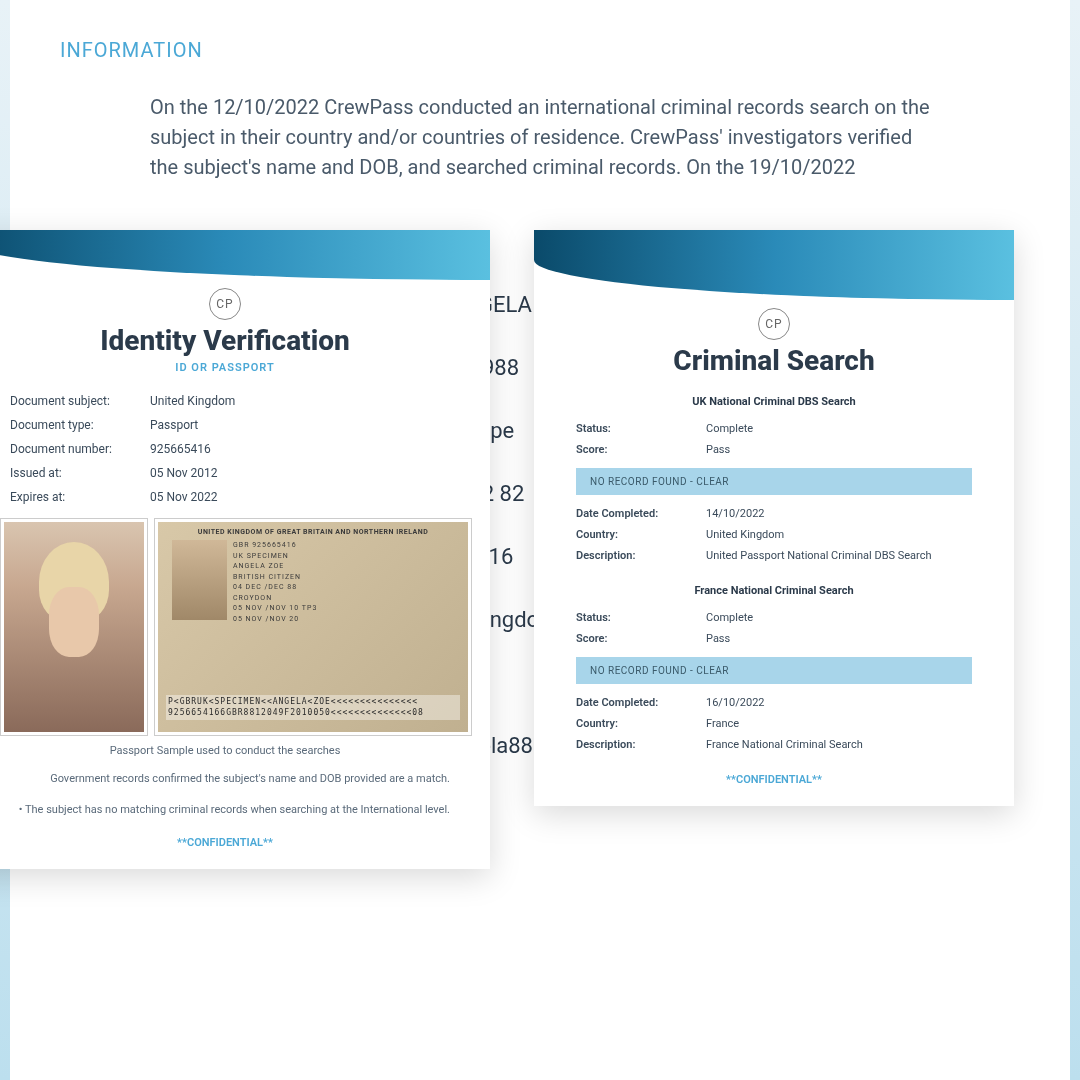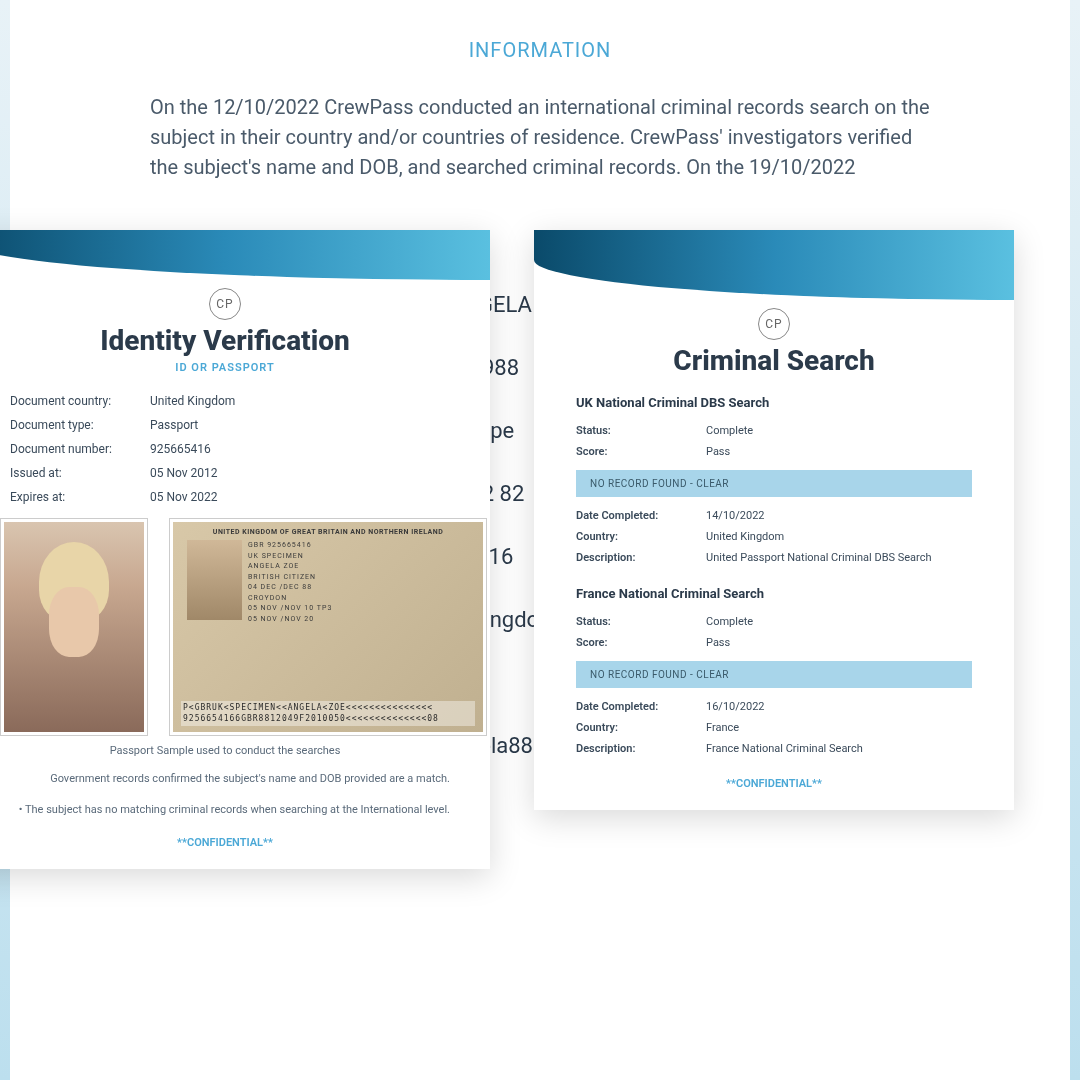--- a/index.html
+++ b/index.html
@@ -26,21 +26,21 @@
     padding: 30px 60px;
   }
   .main-title {
     text-align: center;
     font-size: 50px;
     font-weight: 800;
     color: #2b3a4a;
     margin-top: 10px;
   }
   .main-subtitle {
-    text-align: center;
+    text-align: left;
     font-size: 20px;
     color: #4ba8d6;
     letter-spacing: 1px;
     margin-top: 8px;
   }
   .main-body {
     margin: 30px 90px 0 90px;
     font-size: 20px;
     line-height: 1.5;
     color: #4a5a6a;
@@ -109,21 +109,21 @@
   .id-fields {
     margin: 20px 10px 0 50px;
     display: grid;
     grid-template-columns: 140px 1fr;
     row-gap: 10px;
     font-size: 12px;
     color: #3a4a5a;
   }
   .id-images {
     display: flex;
-    gap: 21px;
+    gap: 6px;
     margin: 14px 10px 8px 40px;
   }
   .photo-frame {
     border: 1px solid #ccc;
     padding: 3px;
     background: #fff;
   }
   .photo {
     width: 140px; height: 210px;
     background: linear-gradient(180deg, #d9c5b0 0%, #c8a890 30%, #8a6a5a 100%);
@@ -147,39 +147,39 @@
     font-size: 7px;
     color: #3a3a3a;
     padding: 6px 8px;
     overflow: hidden;
   }
   .passport-header { text-align: center; font-weight: bold; font-size: 7px; letter-spacing: 0.5px; }
   .passport-body { display: flex; gap: 6px; margin-top: 4px; padding-left: 6px; }
   .pp-photo { width: 55px; height: 80px; background: linear-gradient(#d0b898,#a08868); }
   .pp-fields { font-size: 7px; line-height: 1.5; letter-spacing: 1px; }
   .mrz {
-    position: absolute; bottom: 6px; left: 8px; right: 8px;
+    position: absolute; bottom: 12px; left: 8px; right: 8px;
     font-family: monospace; font-size: 8px; line-height: 1.3;
     letter-spacing: 1px; color: #2a2a2a;
     background: rgba(255,255,255,0.4);
     padding: 2px;
   }
   .caption { text-align: center; font-size: 11px; color: #5a6a7a; margin-top: 8px; }
   .note { text-align: right; font-size: 11px; color: #5a6a7a; margin: 14px 40px 0 40px; line-height: 1.5; }
   .confidential { text-align: center; font-size: 11px; color: #4ba8d6; font-weight: 600; margin-top: 18px; }
 
   
   .criminal-card {
     left: 534px; top: 230px;
     width: 480px;
     padding-bottom: 20px;
   }
   .criminal-card .wave { height: 70px; }
   .crim-section { margin: 18px 42px 0 42px; }
-  .crim-heading { font-size: 13px; font-weight: 700; color: #2b3a4a; margin-bottom: 10px; }
+  .crim-heading { font-size: 11px; font-weight: 700; color: #2b3a4a; margin-bottom: 10px; text-align: center; }
   .crim-row { display: grid; grid-template-columns: 130px 1fr; font-size: 11px; color: #3a4a5a; padding: 4px 0; }
   .crim-row .l { font-weight: 600; }
   .crim-banner {
     background: #a8d5ea;
     font-size: 10px;
     color: #3a5a6a;
     padding: 8px 14px;
     margin: 8px 0;
     letter-spacing: 0.5px;
   }
@@ -214,21 +214,21 @@
   </div>
 </div>
 
 <div class="card identity-card">
   <div class="wave"></div>
   <div class="cp-badge">CP</div>
   <div class="card-title">Identity Verification</div>
   <div class="card-subtitle">ID OR PASSPORT</div>
 
   <div class="id-fields">
-    <div>Document country:</div>
+    <div>Document subject:</div>
     <div>United Kingdom</div>
     <div>Document type:</div>
     <div>Passport</div>
     <div>Document number:</div>
     <div>925665416</div>
     <div>Issued at:</div>
     <div>05 Nov 2012</div>
     <div>Expires at:</div>
     <div>05 Nov 2022</div>
   </div>

